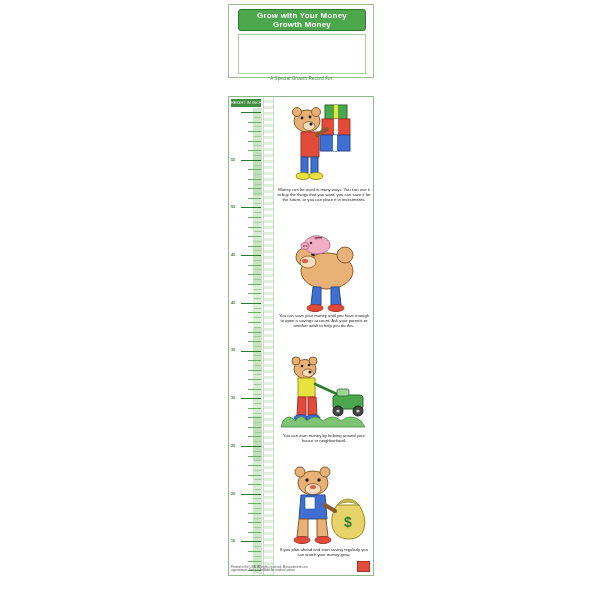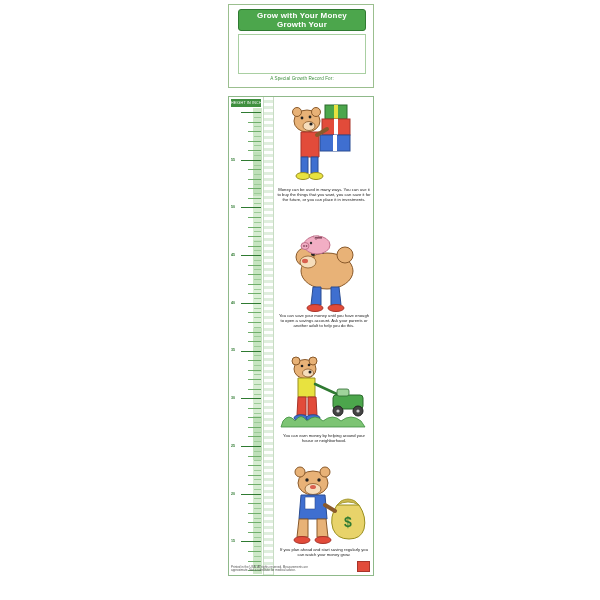--- a/index.html
+++ b/index.html
@@ -29,21 +29,21 @@
     height: 592px;
     background: #ffffff;
   }
 
   
   .header-card {
     position: absolute;
     left: 0;
     top: 0;
     width: 146px;
-    height: 84px;
+    height: 74px;
     border: 1px solid #9bbf8f;
     box-sizing: border-box;
     background: #ffffff;
   }
   .header-title-box {
     position: absolute;
     left: 9px;
     top: 4px;
     width: 128px;
     height: 22px;
@@ -232,21 +232,21 @@
 </head>
 <body>
 
 <div class="stage">
 
   <div class="poster">
 
     <div class="header-card">
       <div class="header-title-box">
         <div class="header-title-line">Grow with Your Money</div>
-        <div class="header-title-line">Growth Your</div>
+        <div class="header-title-line">Growth Money</div>
       </div>
       <div class="header-writebox"></div>
       <div class="header-sub">A Special Growth Record For:</div>
     </div>
 
     <div class="chart-body">
 
       <div class="ruler">
         <div class="ruler-head">HEIGHT IN INCHES</div>
         <div class="ruler-scale">

